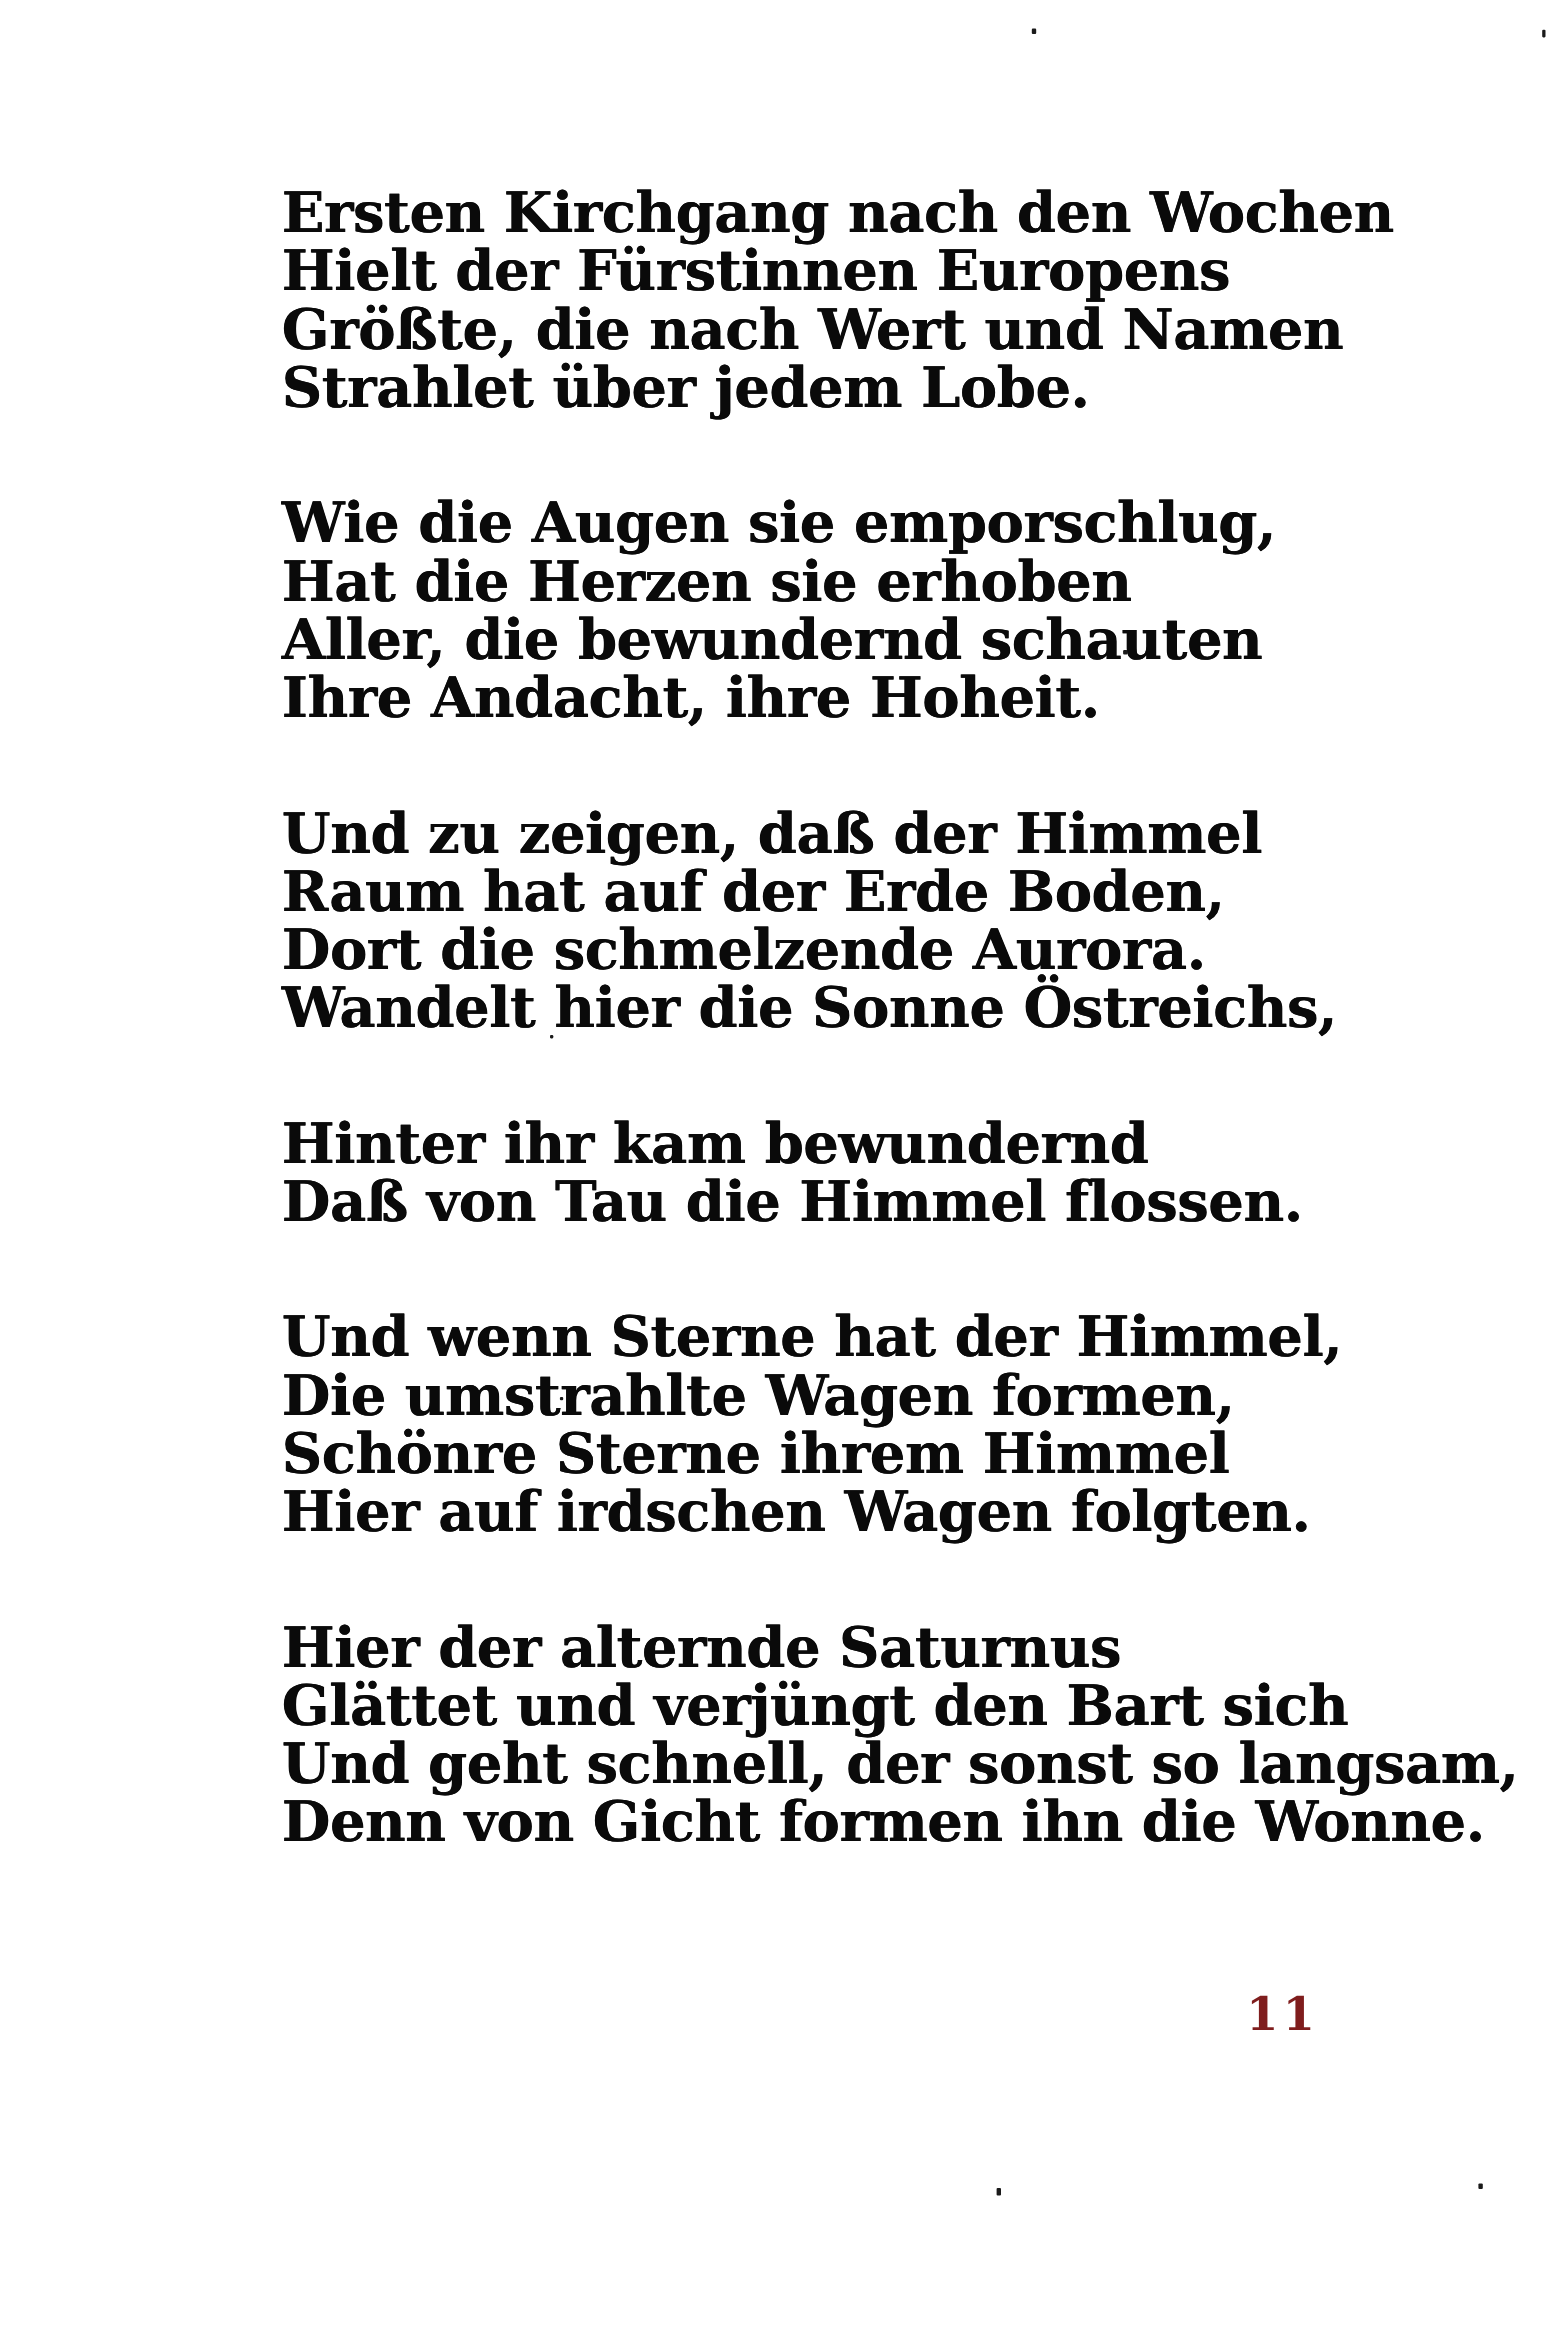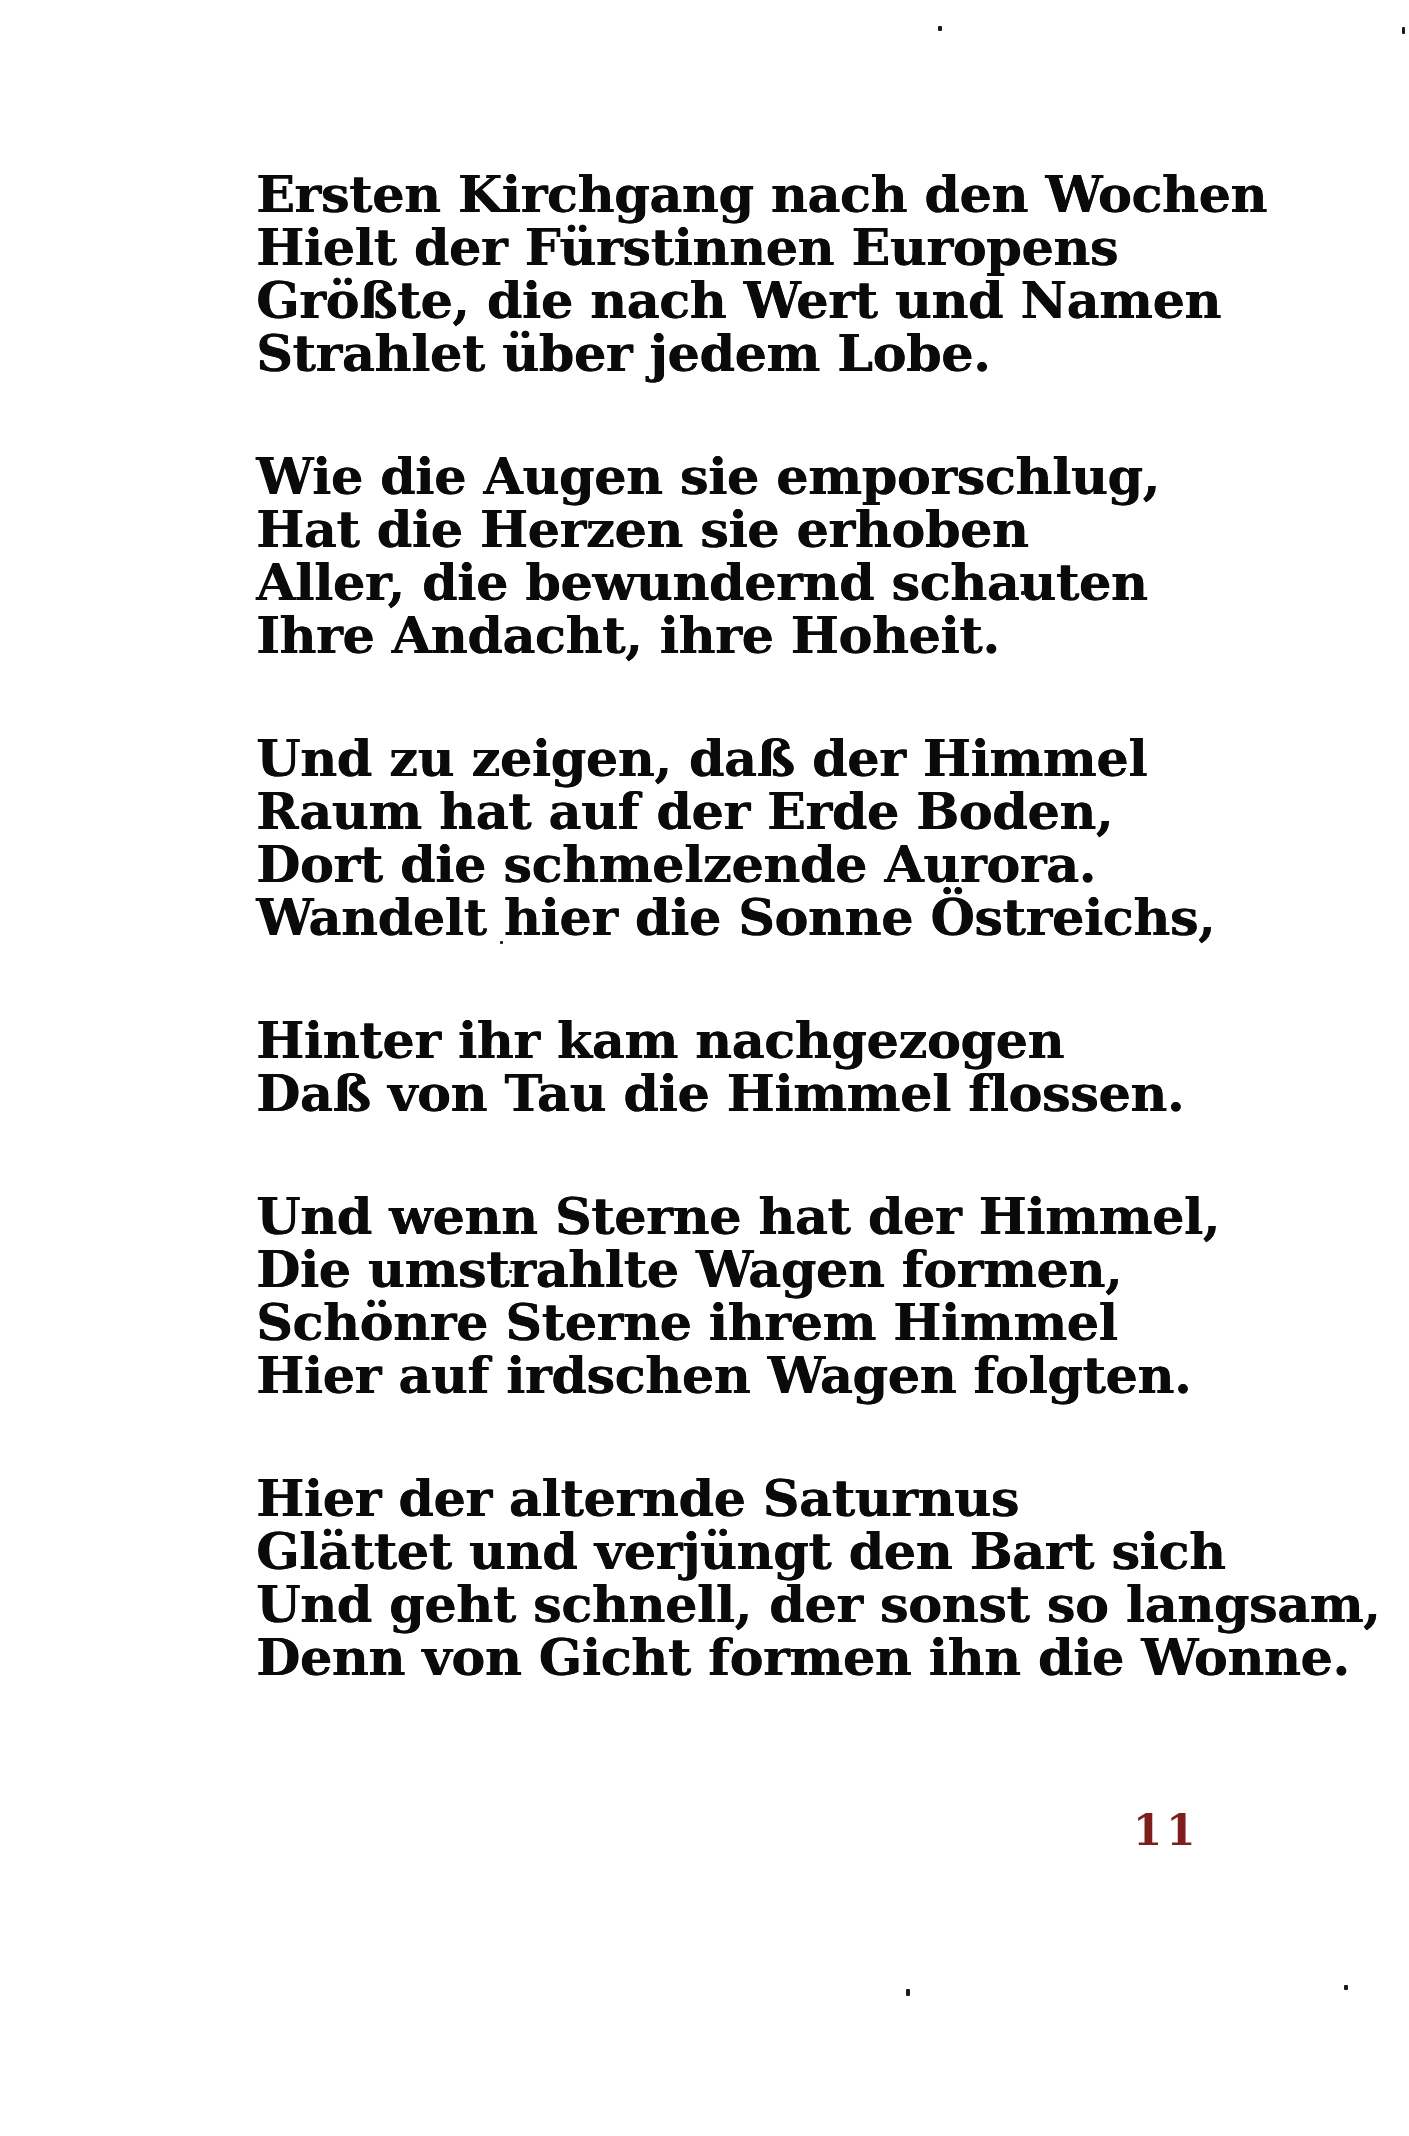--- a/index.html
+++ b/index.html
@@ -79,21 +79,21 @@
     </div>
 
     <div class="stanza">
       <div class="line">Und zu zeigen, daß der Himmel</div>
       <div class="line">Raum hat auf der Erde Boden,</div>
       <div class="line">Dort die schmelzende Aurora.</div>
       <div class="line">Wandelt hier die Sonne Östreichs,</div>
     </div>
 
     <div class="stanza">
-      <div class="line">Hinter ihr kam nachgezogen</div>
+      <div class="line">Hinter ihr kam bewundernd</div>
       <div class="line">Daß von Tau die Himmel flossen.</div>
     </div>
 
     <div class="stanza">
       <div class="line">Und wenn Sterne hat der Himmel,</div>
       <div class="line">Die umstrahlte Wagen formen,</div>
       <div class="line">Schönre Sterne ihrem Himmel</div>
       <div class="line">Hier auf irdschen Wagen folgten.</div>
     </div>
 

